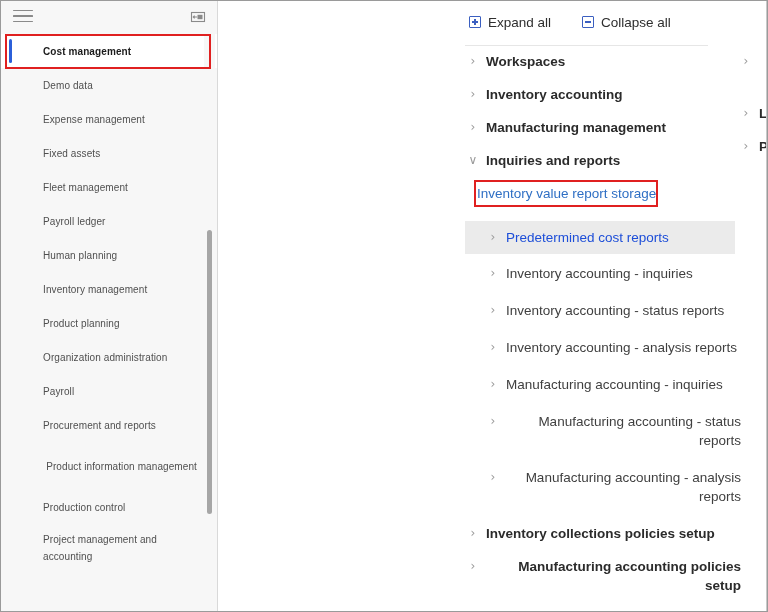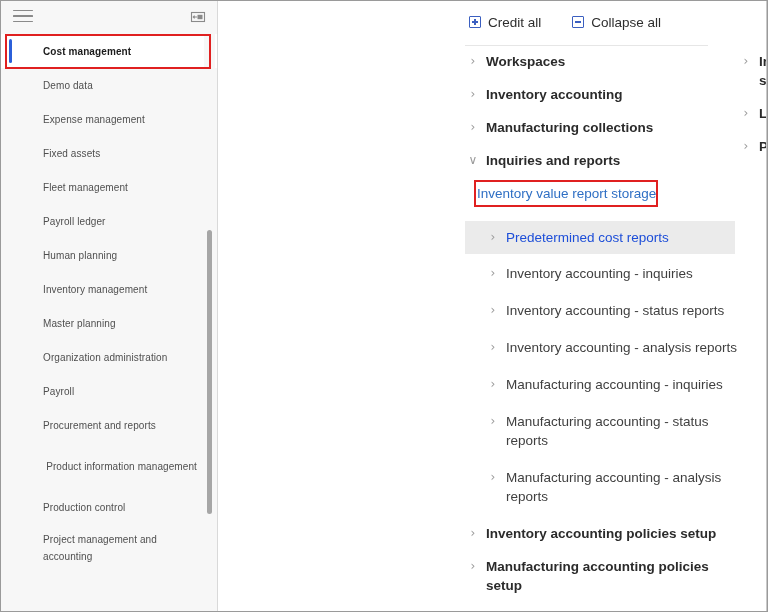--- a/index.html
+++ b/index.html
@@ -267,20 +267,21 @@
     text-align: center;
     font-family: "DejaVu Sans", sans-serif;
     user-select: none;
   }
   .tree-node .chev.down {
     transform: none;
   }
   .tree-node .label {
     line-height: 19px;
     padding-top: 0;
+    text-align: right;
   }
 
   
   .lvl0 {
     margin-bottom: 14px;
     padding-left: 0;
   }
   .lvl0 .label {
     font-weight: 700;
     color: #2b2b2b;
@@ -365,21 +366,21 @@
         <div class="nav-item">
           <span>Payroll ledger</span>
         </div>
         <div class="nav-item">
           <span>Human planning</span>
         </div>
         <div class="nav-item">
           <span>Inventory management</span>
         </div>
         <div class="nav-item">
-          <span>Master planning</span>
+          <span>Product planning</span>
         </div>
         <div class="nav-item">
           <span>Organization administration</span>
         </div>
         <div class="nav-item">
           <span>Payroll</span>
         </div>
         <div class="nav-item">
           <span>Procurement and reports</span>
         </div>
@@ -399,39 +400,39 @@
     </div>
 
     <div class="anno-box" id="anno-cost-management"></div>
   </div>
 
   <div class="content">
 
     <div class="toolbar">
       <button class="toolbar-btn">
         <span class="box-icon plus"></span>
-        <span>Credit all</span>
+        <span>Expand all</span>
       </button>
       <button class="toolbar-btn">
         <span class="box-icon"></span>
         <span>Collapse all</span>
       </button>
     </div>
     <div class="toolbar-divider"></div>
 
     <div class="tree-cols">
       <div class="tree-col" id="tree-col-left"><div class="tree-node lvl0">
             <span class="chev">›</span>
             <span class="label">Workspaces</span>
           </div><div class="tree-node lvl0">
             <span class="chev">›</span>
             <span class="label">Inventory accounting</span>
           </div><div class="tree-node lvl0">
             <span class="chev">›</span>
-            <span class="label">Manufacturing collections</span>
+            <span class="label">Manufacturing management</span>
           </div><div class="tree-node lvl0">
             <span class="chev down">∨</span>
             <span class="label">Inquiries and reports</span>
           </div><div class="link-node">Inventory value report storage</div><div class="tree-node lvl1 highlighted">
             <span class="chev">›</span>
             <span class="label">Predetermined cost reports</span>
           </div><div class="tree-node lvl1">
             <span class="chev">›</span>
             <span class="label">Inventory accounting - inquiries</span>
           </div><div class="tree-node lvl1">
@@ -444,21 +445,21 @@
             <span class="chev">›</span>
             <span class="label">Manufacturing accounting - inquiries</span>
           </div><div class="tree-node lvl1">
             <span class="chev">›</span>
             <span class="label">Manufacturing accounting - status reports</span>
           </div><div class="tree-node lvl1">
             <span class="chev">›</span>
             <span class="label">Manufacturing accounting - analysis reports</span>
           </div><div class="tree-node lvl0">
             <span class="chev">›</span>
-            <span class="label">Inventory accounting policies setup</span>
+            <span class="label">Inventory collections policies setup</span>
           </div><div class="tree-node lvl0">
             <span class="chev">›</span>
             <span class="label">Manufacturing accounting policies setup</span>
           </div></div>
       <div class="tree-col" id="tree-col-right">
           <div class="tree-node lvl0">
             <span class="chev">›</span>
             <span class="label">Indirect cost accounting policies setup</span>
           </div>
           <div class="tree-node lvl0">

